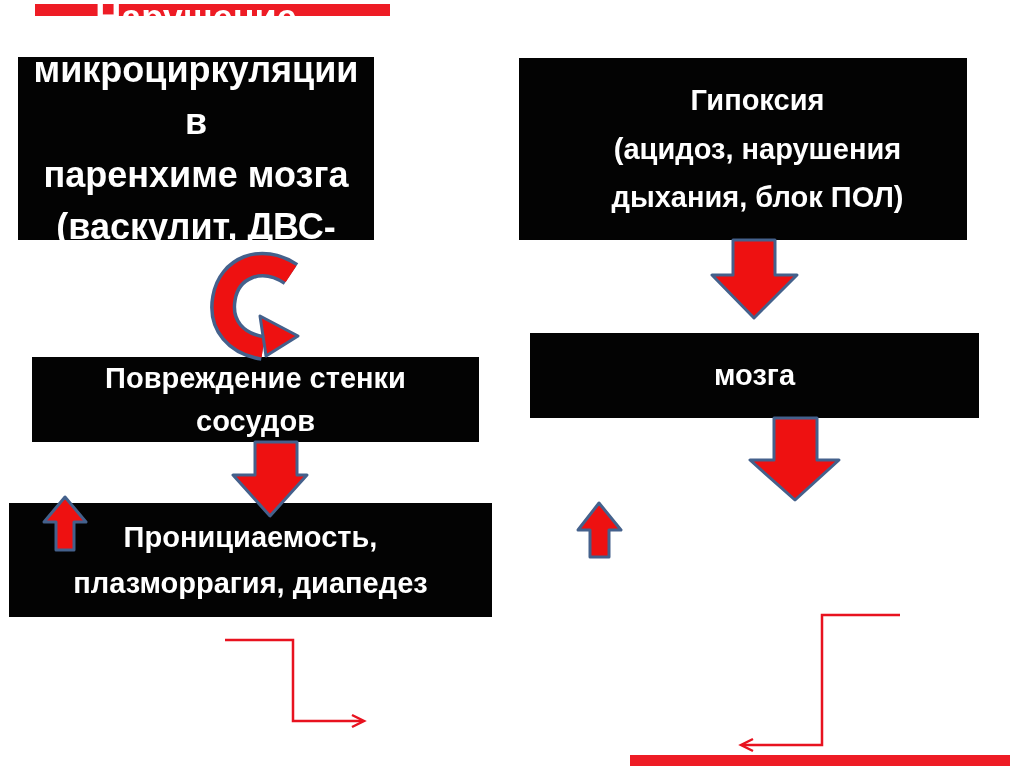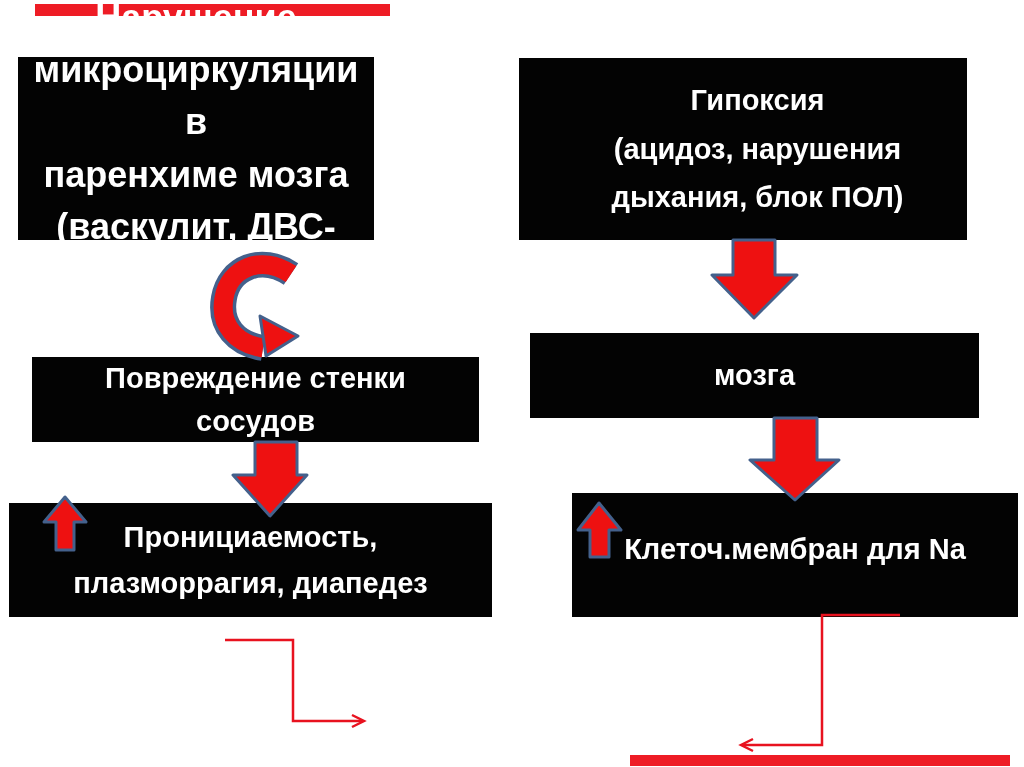--- a/index.html
+++ b/index.html
@@ -67,21 +67,20 @@
 паренхиме мозга
 (васкулит, ДВС-синдром)</div>
   <div id="node-right-top" class="node">Гипоксия
 (ацидоз, нарушения
 дыхания, блок ПОЛ)</div>
   <div id="node-left-mid" class="node">Повреждение стенки
 сосудов</div>
   <div id="node-right-mid" class="node">мозга</div>
   <div id="node-left-bot" class="node">Пронициаемость,
 плазморрагия, диапедез</div>
-  <div id="node-right-bot" class="node">Клеточ.мембран для Na</div>
 
   <svg class="arrow-svg" style="left:203px;top:248px;" width="110" height="115" viewBox="0 0 110 115">
     <path class="band-outline" d="M 88,26 C 58,6 26,20 21,50 C 16,78 34,96 60,100"></path>
     <path class="band-fill" d="M 88,26 C 58,6 26,20 21,50 C 16,78 34,96 60,100"></path>
     <polygon class="block-arrow" points="57,68 95,88 63,108"></polygon>
   </svg>
 
   <svg class="arrow-svg" style="left:228px;top:440px;" width="85" height="80" viewBox="0 0 85 80">
     <polygon class="block-arrow" points="27,2 69,2 69,35 79,35 42,76 5,35 27,35"></polygon>
   </svg>

